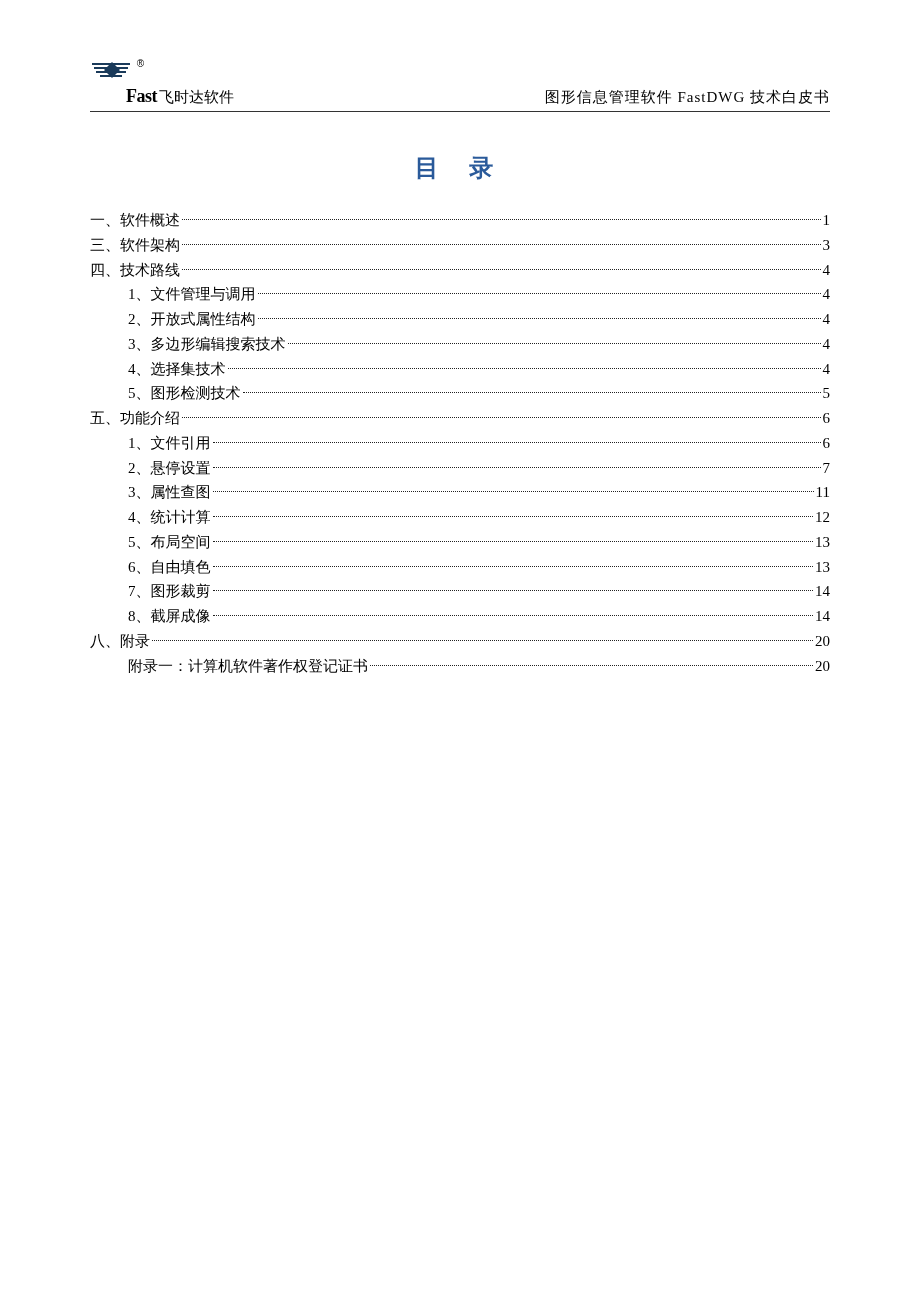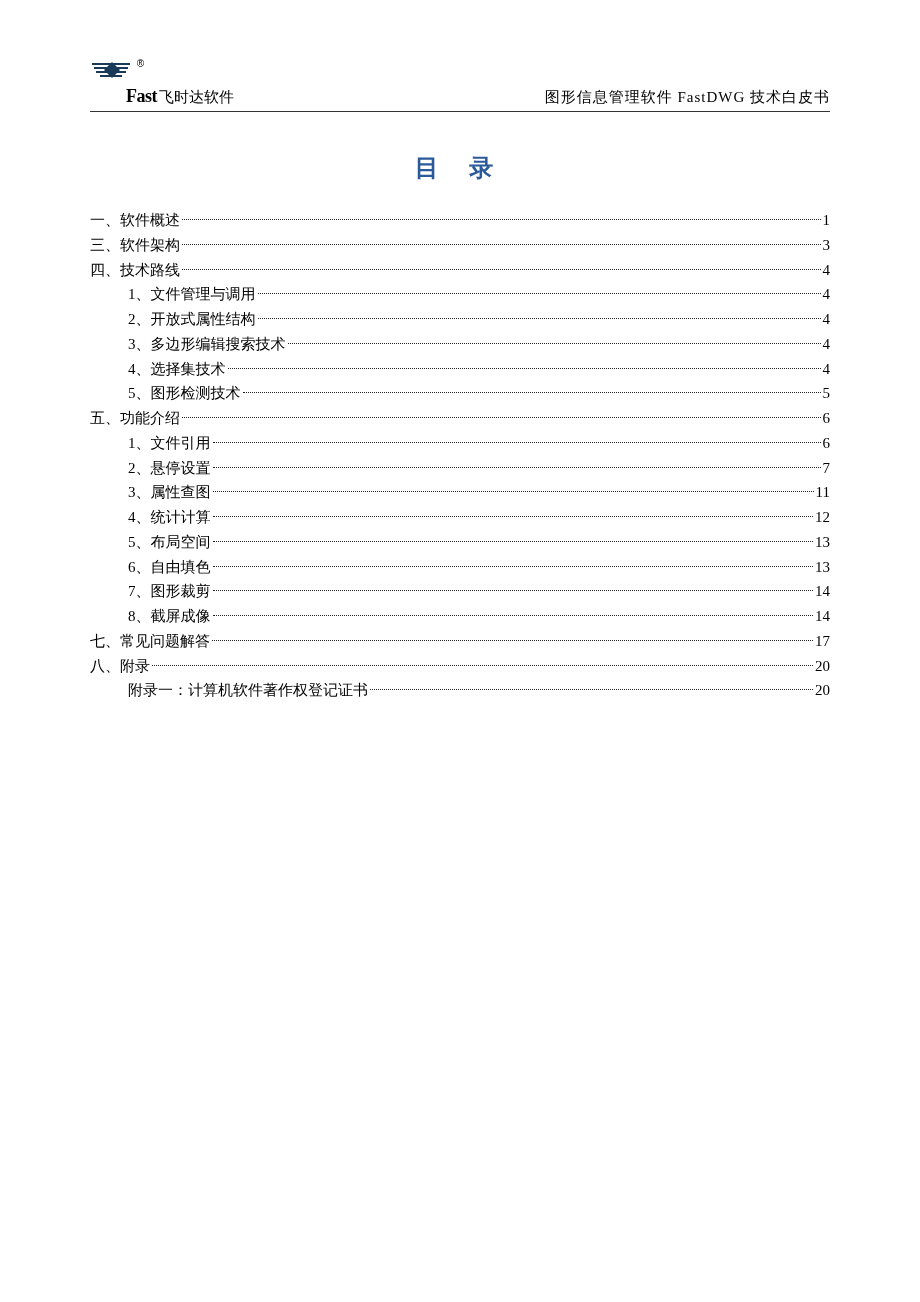--- a/index.html
+++ b/index.html
@@ -201,25 +201,20 @@
         <span class="toc-label">7、图形裁剪</span>
         <span class="toc-dots"></span>
         <span class="toc-page">14</span>
       </div>
       <div class="toc-row level2">
         <span class="toc-label">8、截屏成像</span>
         <span class="toc-dots"></span>
         <span class="toc-page">14</span>
       </div>
       <div class="toc-row">
-        <span class="toc-label">七、常见问题解答</span>
-        <span class="toc-dots"></span>
-        <span class="toc-page">17</span>
-      </div>
-      <div class="toc-row">
         <span class="toc-label">八、附录</span>
         <span class="toc-dots"></span>
         <span class="toc-page">20</span>
       </div>
       <div class="toc-row level2">
         <span class="toc-label">附录一：计算机软件著作权登记证书</span>
         <span class="toc-dots"></span>
         <span class="toc-page">20</span>
       </div>
     </div>

